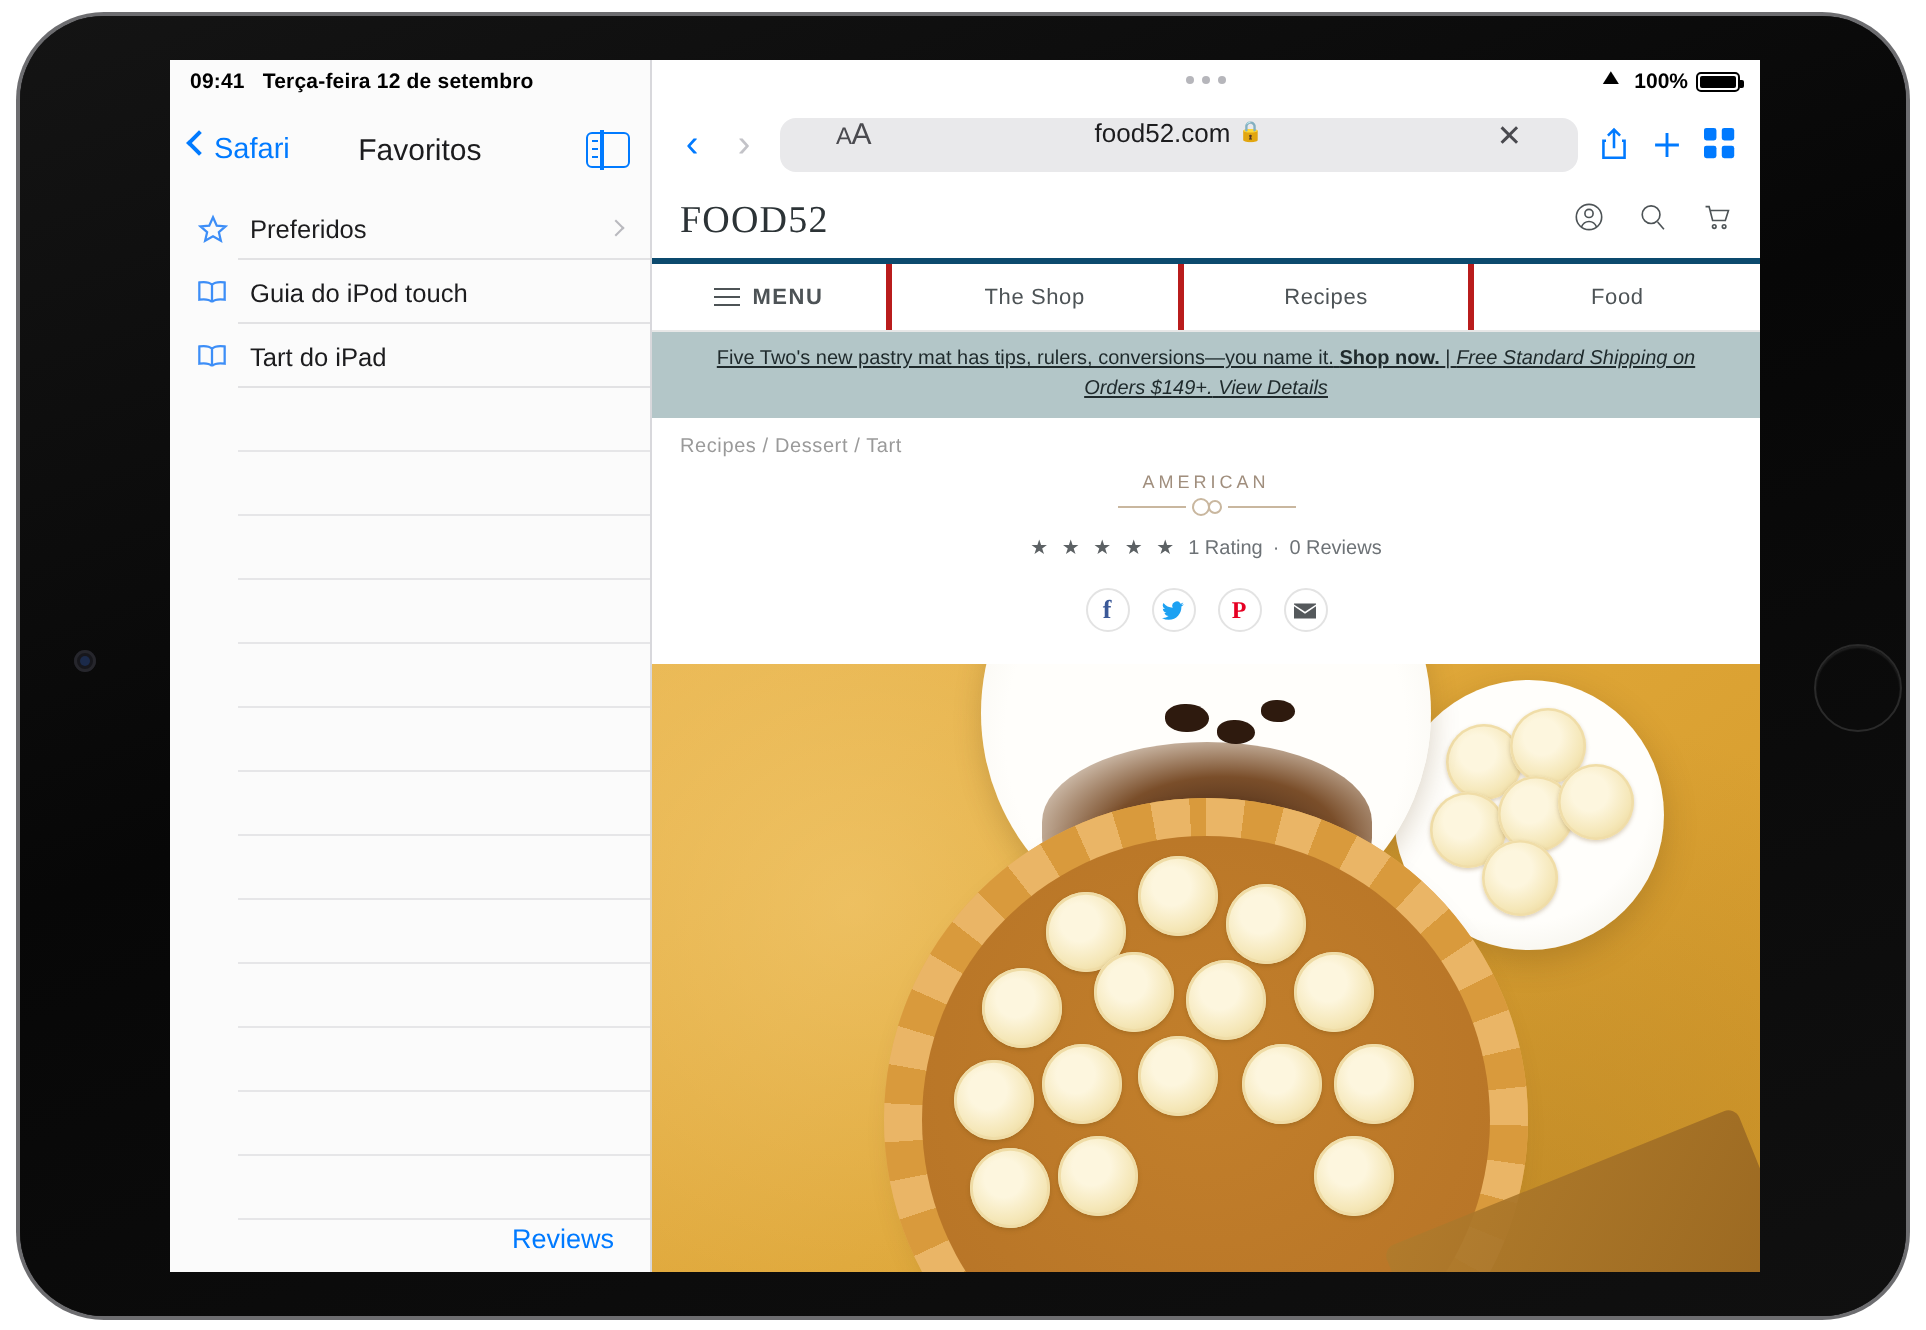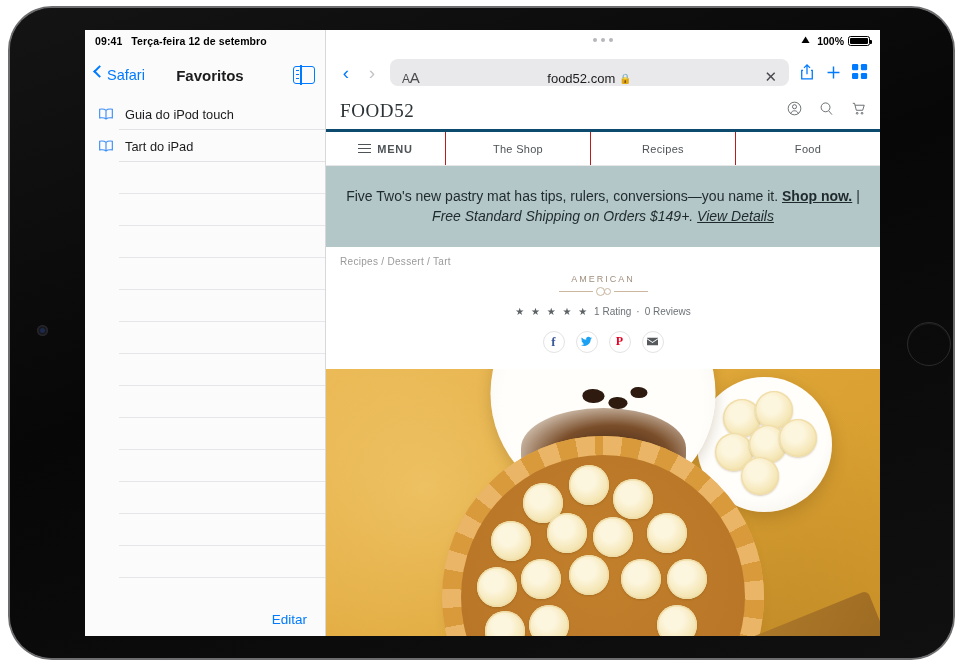--- a/index.html
+++ b/index.html
@@ -31,21 +31,21 @@
   .statusbar { height:22px; display:flex; align-items:center; padding:0 8px 0 10px;
                font-size:10.5px; font-weight:bold; color:#000; gap:9px; letter-spacing:.1px; }
   .sb-date { font-weight:bold; font-size:10.5px; }
 
   .sidebar-head { height:46px; display:flex; align-items:center; padding:0 10px;
                   background:#fbfbfb; }
   .back-link { display:flex; color:#007aff; font-size:14.5px; gap:3px;
                cursor:pointer; }
   .chev-left { width:9px; height:9px; border-left:2px solid #007aff; border-bottom:2px solid #007aff;
                transform:rotate(45deg); display:inline-block; }
-  .sb-title { flex:1; text-align:center; font-size:15px; font-weight:bold; color:#1c1c1e;
+  .sb-title { flex:1; text-align:center; font-size:15px; font-weight:normal; color:#1c1c1e;
               margin-left:-18px; }
   .sidebar-toggle { width:22px; height:18px; border:1.8px solid #007aff; border-radius:3px;
                     position:relative; cursor:pointer; flex:none; }
   .sidebar-toggle::before { content:""; position:absolute; left:6px; top:-1.8px; bottom:-1.8px;
                     width:1.8px; background:#007aff; }
   .sidebar-toggle i { position:absolute; left:1.5px; width:3px; height:1.5px; background:#007aff; }
   .sidebar-toggle i:nth-child(1){ top:2.5px; } .sidebar-toggle i:nth-child(2){ top:6.5px; }
   .sidebar-toggle i:nth-child(3){ top:10.5px; }
 
   .fav-list { position:relative; }
@@ -81,49 +81,49 @@
              position:relative; padding:1px; }
   .battery::after { content:""; position:absolute; right:-3px; top:3px; width:1.8px; height:4px;
                     background:#000; border-radius:0 1px 1px 0; }
   .battery i { display:block; height:100%; background:#000; border-radius:1px; }
 
   .toolbar { height:40px; display:flex; align-items:center; padding:0 12px; gap:10px; }
   .nav-btn { color:#007aff; font-size:19px; cursor:pointer; width:16px; text-align:center;
              line-height:1; }
   .nav-btn.disabled { color:#c3c3c8; }
   .urlbar { flex:1; height:27px; background:#e9e9eb; border-radius:8px; display:flex;
-            align-items:flex-end; padding:0 12px; position:relative; cursor:text; }
+            align-items:flex-start; padding:0 28px; position:relative; cursor:text; }
   .aa { font-size:12px; color:#4a4a4f; letter-spacing:-.3px; }
   .aa b { font-size:15px; font-weight:normal; }
   .url-center { position:absolute; left:0; right:0; text-align:center; font-size:13px;
                 color:#1c1c1e; display:flex; align-items:center; justify-content:center; gap:4px;
                 pointer-events:none; }
   .lock { font-size:10px; color:#636367; }
   .url-x { margin-left:auto; font-size:15px; color:#49494e; cursor:pointer; z-index:2; }
   .tb-icon { color:#007aff; cursor:pointer; display:flex; align-items:center; }
 
   
   .page { position:absolute; top:62px; left:0; right:0; bottom:0; overflow:hidden;
           background:#fff; }
   .site-head { height:40px; display:flex; align-items:center; padding:0 14px;
                border-bottom:3px solid #0c4a6e; }
   .logo { font-family:"Liberation Serif", serif; font-size:19px; letter-spacing:.6px;
           color:#2c3336; }
   .site-head .icons { margin-left:auto; display:flex; gap:17px; color:#4d5356; }
   .site-nav { height:34px; display:flex; align-items:stretch; border-bottom:1px solid #e7e7e7;
               font-size:11px; color:#4d5356; }
   .nav-item { flex:1; display:flex; align-items:center; justify-content:center;
-              border-right:1px solid #b91c1c; cursor:pointer; letter-spacing:.3px; }
+              border-right:3px solid #b91c1c; cursor:pointer; letter-spacing:.3px; }
   .nav-item:last-child { border-right:none; }
   .nav-item.menu { flex:0 0 120px; font-weight:bold; gap:6px; letter-spacing:.8px; }
   .hamburger { display:inline-flex; flex-direction:column; gap:2.5px; }
   .hamburger i { width:13px; height:1.4px; background:#4d5356; display:block; }
 
-  .promo { background:#b3c6c8; padding:20px 18px; text-align:center; font-size:14px;
-           color:#1f2a2c; line-height:1.45; }
+  .promo { background:#b3c6c8; padding:7px 18px; text-align:center; font-size:10px;
+           color:#1f2a2c; line-height:1.45;text-decoration:underline; }
   .promo b { font-weight:bold; text-decoration:underline; }
   .promo em { font-style:italic; }
   .promo u { text-decoration:underline; font-style:italic; }
 
   .crumb { padding:9px 14px 5px; font-size:10px; color:#9a9a9a; letter-spacing:.3px; }
 
   .article { text-align:center; padding:2px 20px 0; }
   .kicker { font-size:9px; letter-spacing:2px; color:#a08e7d; }
   .ornament { display:flex; align-items:center; justify-content:center; gap:3px;
               margin:3px 0 10px; }
@@ -204,20 +204,30 @@
         </div>
         <div class="sb-title">Favoritos</div>
         <div class="sidebar-toggle">
           <i></i>
             <i></i>
             <i></i>
         </div>
       </div>
 
       <div class="fav-list">
+        <div class="fav-row">
+          <span class="fav-icon">
+            <svg width="15" height="15" viewBox="0 0 24 24" fill="none" stroke="#3d8ef7" stroke-width="1.8">
+              <polygon points="12,2.6 15,9.3 22,9.9 16.7,14.6 18.3,21.4 12,17.8 5.7,21.4 7.3,14.6 2,9.9 9,9.3"></polygon>
+            </svg>
+          </span>
+          <span class="fav-label">Preferidos</span>
+          <span class="chev-right"></span>
+          <span class="sep"></span>
+        </div>
 
         <div class="fav-row">
           <span class="fav-icon">
             <svg width="16" height="14" viewBox="0 0 24 20" fill="none" stroke="#3d8ef7" stroke-width="1.7">
               <path d="M12 4.5C10 2.6 6.6 2.2 2.5 2.8v13C6.6 15.2 10 15.6 12 17.5M12 4.5c2-1.9 5.4-2.3 9.5-1.7v13c-4.1-.6-7.5-.2-9.5 1.7M12 4.5v13"></path>
             </svg>
           </span>
           <span class="fav-label">Guia do iPod touch</span>
           <span class="sep"></span>
         </div>
@@ -269,21 +279,21 @@
             <div class="empty-row">
               <span class="sep"></span>
             </div>
             <div class="empty-row">
               <span class="sep"></span>
             </div>
           </div>
       </div>
 
       <div class="sidebar-foot">
-        <span class="editar">Editar</span>
+        <span class="editar">Reviews</span>
       </div>
     </div>
 
     <div id="browser">
 
       <div class="br-status">
         <div class="grabber">
           <span></span>
             <span></span>
             <span></span>

